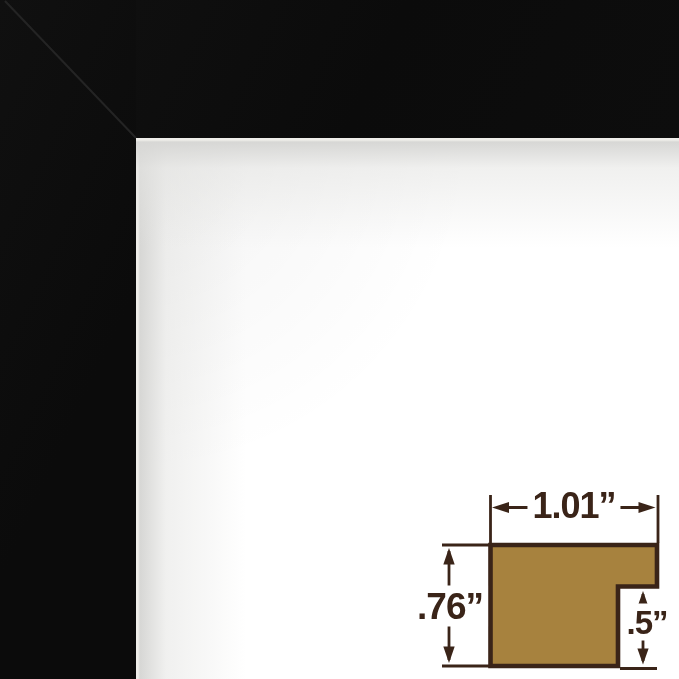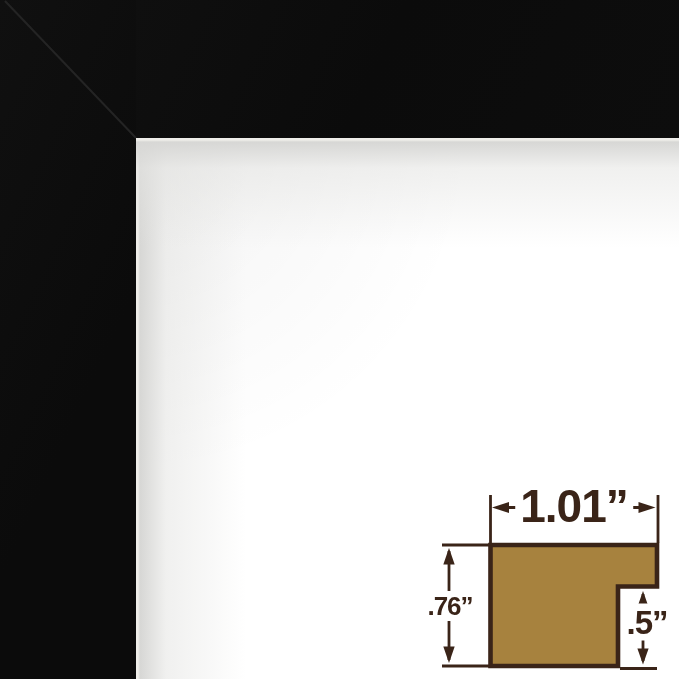--- a/index.html
+++ b/index.html
@@ -49,22 +49,22 @@
   .diagram-svg {
     position: absolute; left: 0; top: 0; width: 679px; height: 679px;
     pointer-events: none;
   }
   .dim-label {
     position: absolute; transform: translate(-50%, -50%);
     background: #ffffff; color: #3a2418;
     font-weight: bold; line-height: 1; padding: 2px 5px;
     white-space: nowrap; letter-spacing: -1px;
   }
-  .dim-label.width  { font-size: 46px; }
-  .dim-label.height { font-size: 26px; }
+  .dim-label.width  { font-size: 36px; }
+  .dim-label.height { font-size: 37px; }
   .dim-label.rabbet { font-size: 33px; }
 </style>
 </head>
 <body>
 
 <div class="stage">
 
   <div class="inner-area"></div>
 
   <div class="frame-top"></div>

